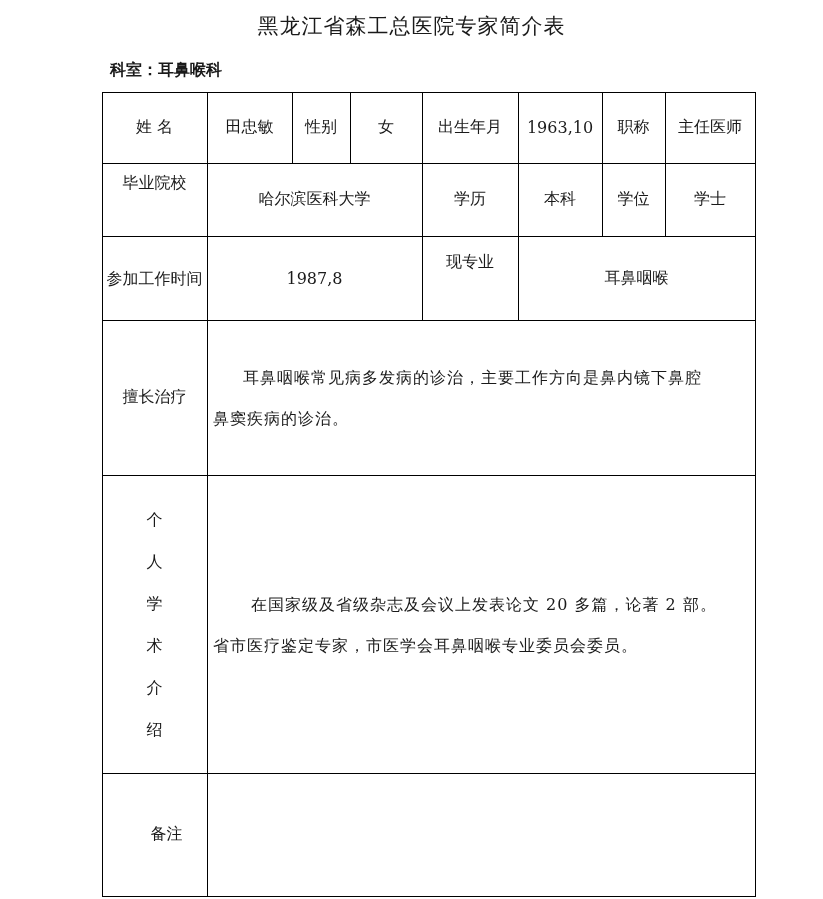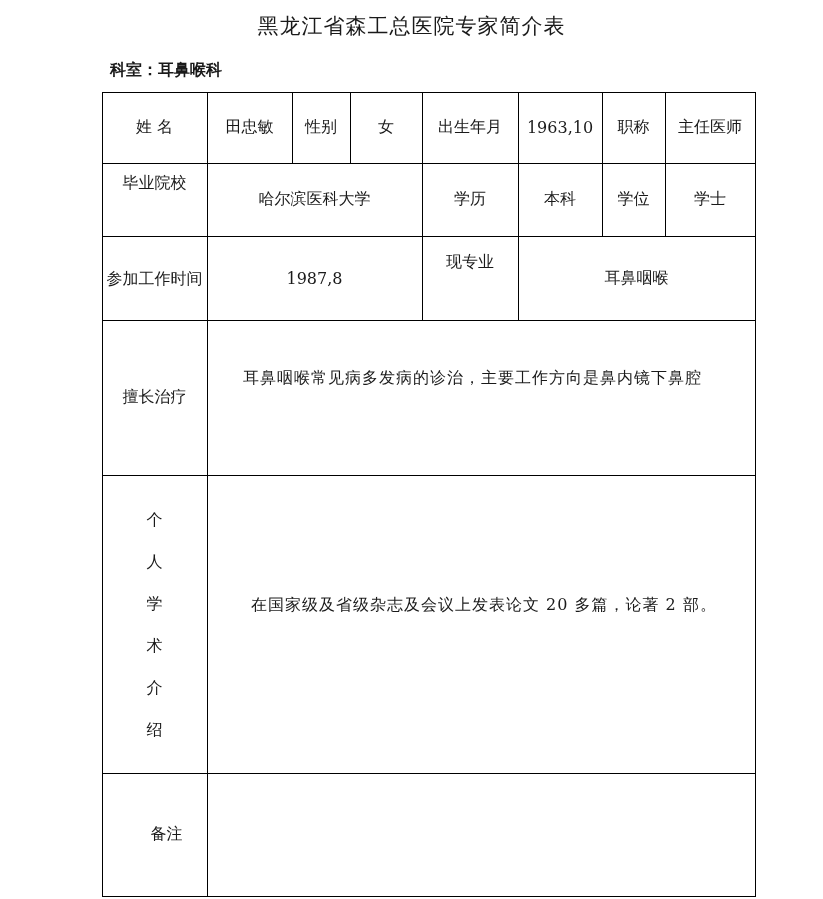--- a/index.html
+++ b/index.html
@@ -62,29 +62,31 @@
     <span>参加工作</span>
     <span>时间</span>
   </div>
   <div class="cell" style="left:207px;top:236px;width:215px;height:84px;">1987,8</div>
   <div class="cell" style="left:422px;top:220px;width:96px;height:84px;">现专业</div>
   <div class="cell" style="left:518px;top:236px;width:237px;height:84px;">耳鼻咽喉</div>
 
   <div class="cell" style="left:102px;top:320px;width:105px;height:155px;">擅长治疗</div>
   <div class="para" style="left:213px;top:357px;width:540px;">
     <div style="padding-left:30px;white-space:nowrap;">耳鼻咽喉常见病多发病的诊治，主要工作方向是鼻内镜下鼻腔</div>
+    <div style="white-space:nowrap;">鼻窦疾病的诊治。</div>
   </div>
 
   <div class="vert" style="top:499px;">
     <span>个</span>
     <span>人</span>
     <span>学</span>
     <span>术</span>
     <span>介</span>
     <span>绍</span>
   </div>
   <div class="para" style="left:213px;top:584px;width:540px;">
     <div style="padding-left:38px;white-space:nowrap;">在国家级及省级杂志及会议上发表论文 20 多篇，论著 2 部。</div>
+    <div style="white-space:nowrap;">省市医疗鉴定专家，市医学会耳鼻咽喉专业委员会委员。</div>
   </div>
 
   <div class="cell" style="left:114px;top:773px;width:105px;height:123px;">备注</div>
   <div class="cell" style="left:207px;top:773px;width:548px;height:123px;"></div>
 </div>
 
 </body></html>

